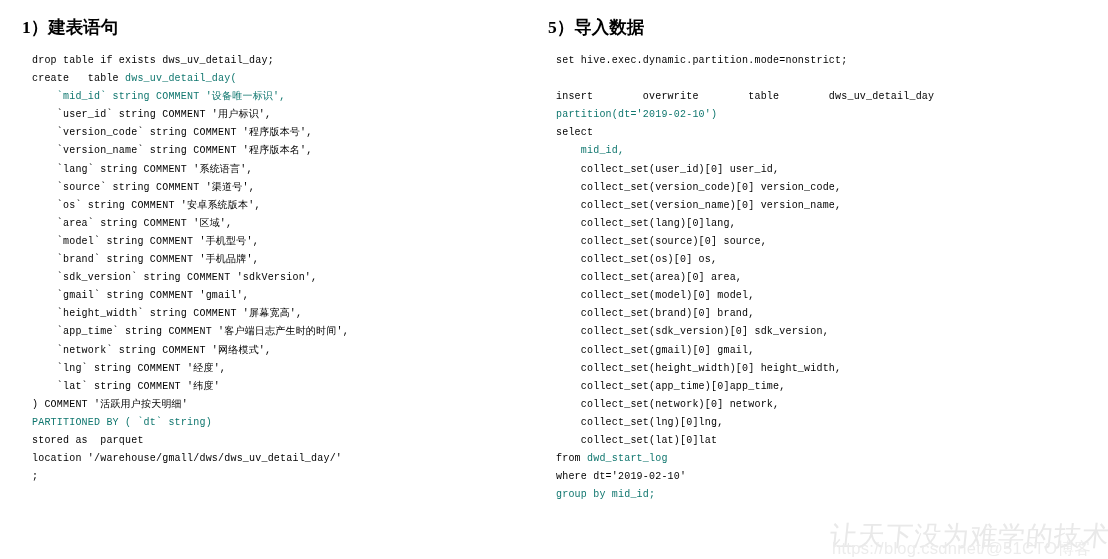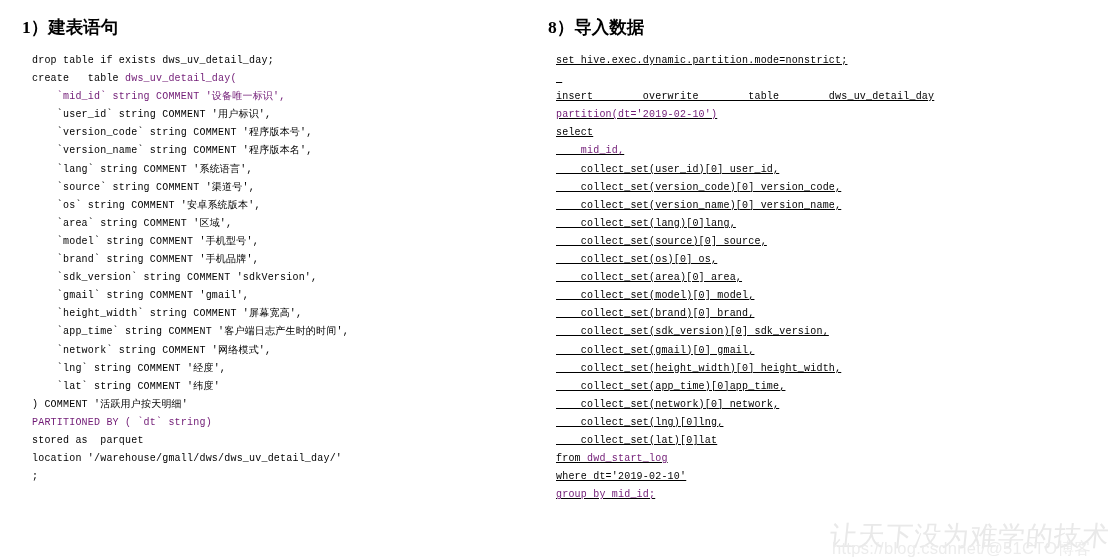--- a/index.html
+++ b/index.html
@@ -42,29 +42,29 @@
   .code-block {
     position: absolute;
     font-family: "Liberation Mono", "DejaVu Sans Mono", monospace;
     font-size: 10px;
     line-height: 18.1px;
     color: #000000;
     white-space: pre;
     letter-spacing: 0.2px;
   }
   #left-code  { left: 32px; top: 44px; }
-  #right-code { left: 8px;  top: 44px; text-decoration: underline; }
+  #right-code { left: 8px;  top: 44px; }
 
   .code-line {
     height: 18.1px;
     white-space: pre;
     display: block;
   }
   .c-black { color: #000000; }
-  .c-red   { color: #701a75; }
+  .c-red   { color: #0f766e; }
 
   .watermark {
     position: absolute;
     left: 824px;
     top: 512px;
     width: 280px;
     height: 46px;
     pointer-events: none;
     user-select: none;
   }
@@ -94,21 +94,21 @@
 <body>
 
 <div class="page">
 
   <div class="column" id="col-left">
     <div class="section-heading">1）建表语句</div>
     <div class="code-block" id="left-code"><span class="code-line"><span class="c-black">drop table if exists dws_uv_detail_day;</span></span><span class="code-line"><span class="c-black">create   table </span><span class="c-red">dws_uv_detail_day(</span></span><span class="code-line"><span class="c-red">    `mid_id` string COMMENT '设备唯一标识',</span></span><span class="code-line"><span class="c-black">    `user_id` string COMMENT '用户标识',</span></span><span class="code-line"><span class="c-black">    `version_code` string COMMENT '程序版本号',</span></span><span class="code-line"><span class="c-black">    `version_name` string COMMENT '程序版本名',</span></span><span class="code-line"><span class="c-black">    `lang` string COMMENT '系统语言',</span></span><span class="code-line"><span class="c-black">    `source` string COMMENT '渠道号',</span></span><span class="code-line"><span class="c-black">    `os` string COMMENT '安卓系统版本',</span></span><span class="code-line"><span class="c-black">    `area` string COMMENT '区域',</span></span><span class="code-line"><span class="c-black">    `model` string COMMENT '手机型号',</span></span><span class="code-line"><span class="c-black">    `brand` string COMMENT '手机品牌',</span></span><span class="code-line"><span class="c-black">    `sdk_version` string COMMENT 'sdkVersion',</span></span><span class="code-line"><span class="c-black">    `gmail` string COMMENT 'gmail',</span></span><span class="code-line"><span class="c-black">    `height_width` string COMMENT '屏幕宽高',</span></span><span class="code-line"><span class="c-black">    `app_time` string COMMENT '客户端日志产生时的时间',</span></span><span class="code-line"><span class="c-black">    `network` string COMMENT '网络模式',</span></span><span class="code-line"><span class="c-black">    `lng` string COMMENT '经度',</span></span><span class="code-line"><span class="c-black">    `lat` string COMMENT '纬度'</span></span><span class="code-line"><span class="c-black">) COMMENT '活跃用户按天明细'</span></span><span class="code-line"><span class="c-red">PARTITIONED BY ( `dt` string)</span></span><span class="code-line"><span class="c-black">stored as  parquet</span></span><span class="code-line"><span class="c-black">location '/warehouse/gmall/dws/dws_uv_detail_day/'</span></span><span class="code-line"><span class="c-black">;</span></span></div>
   </div>
 
   <div class="column" id="col-right">
-    <div class="section-heading">8）导入数据</div>
+    <div class="section-heading">5）导入数据</div>
     <div class="code-block" id="right-code"><span class="code-line"><span class="c-black">set hive.exec.dynamic.partition.mode=nonstrict;</span></span><span class="code-line">&nbsp;</span><span class="code-line"><span class="c-black">insert        overwrite        table        dws_uv_detail_day</span></span><span class="code-line"><span class="c-red">partition(dt='2019-02-10')</span></span><span class="code-line"><span class="c-black">select</span></span><span class="code-line"><span class="c-red">    mid_id,</span></span><span class="code-line"><span class="c-black">    collect_set(user_id)[0] user_id,</span></span><span class="code-line"><span class="c-black">    collect_set(version_code)[0] version_code,</span></span><span class="code-line"><span class="c-black">    collect_set(version_name)[0] version_name,</span></span><span class="code-line"><span class="c-black">    collect_set(lang)[0]lang,</span></span><span class="code-line"><span class="c-black">    collect_set(source)[0] source,</span></span><span class="code-line"><span class="c-black">    collect_set(os)[0] os,</span></span><span class="code-line"><span class="c-black">    collect_set(area)[0] area,</span></span><span class="code-line"><span class="c-black">    collect_set(model)[0] model,</span></span><span class="code-line"><span class="c-black">    collect_set(brand)[0] brand,</span></span><span class="code-line"><span class="c-black">    collect_set(sdk_version)[0] sdk_version,</span></span><span class="code-line"><span class="c-black">    collect_set(gmail)[0] gmail,</span></span><span class="code-line"><span class="c-black">    collect_set(height_width)[0] height_width,</span></span><span class="code-line"><span class="c-black">    collect_set(app_time)[0]app_time,</span></span><span class="code-line"><span class="c-black">    collect_set(network)[0] network,</span></span><span class="code-line"><span class="c-black">    collect_set(lng)[0]lng,</span></span><span class="code-line"><span class="c-black">    collect_set(lat)[0]lat</span></span><span class="code-line"><span class="c-black">from </span><span class="c-red">dwd_start_log</span></span><span class="code-line"><span class="c-black">where dt='2019-02-10'</span></span><span class="code-line"><span class="c-red">group by mid_id;</span></span></div>
   </div>
 
   <div class="watermark">
     <div class="wm-brush">让天下没为难学的技术</div>
     <div class="wm-url">https://blog.csdnnet/@51CTO博客</div>
   </div>
 
 </div>
 

